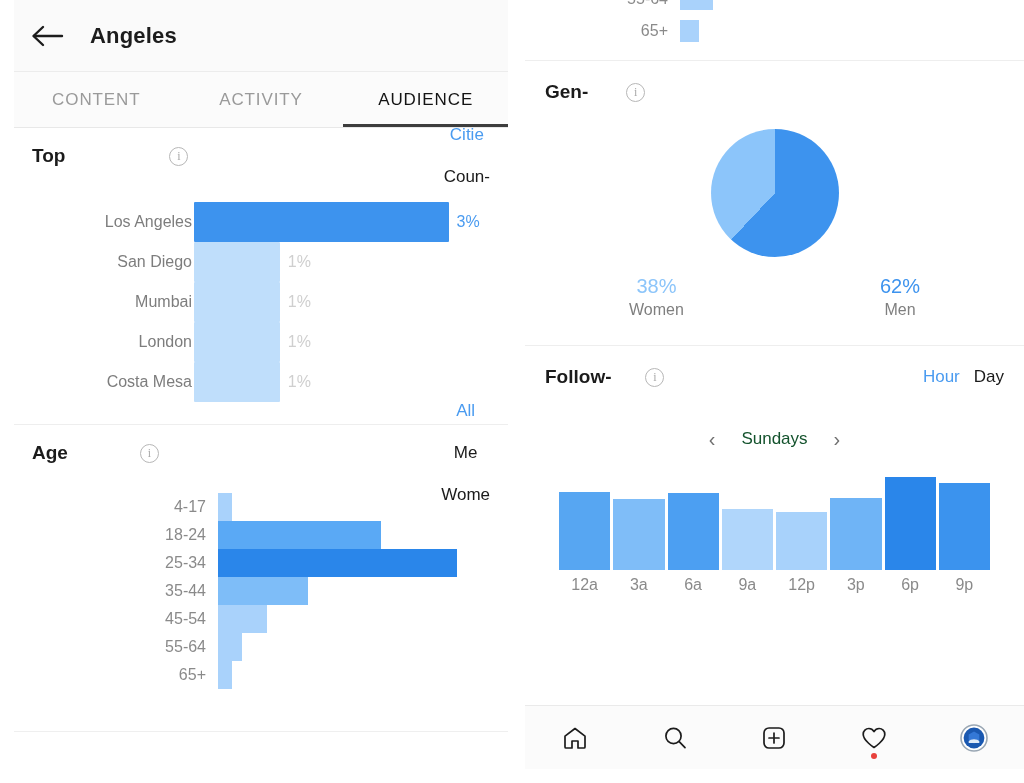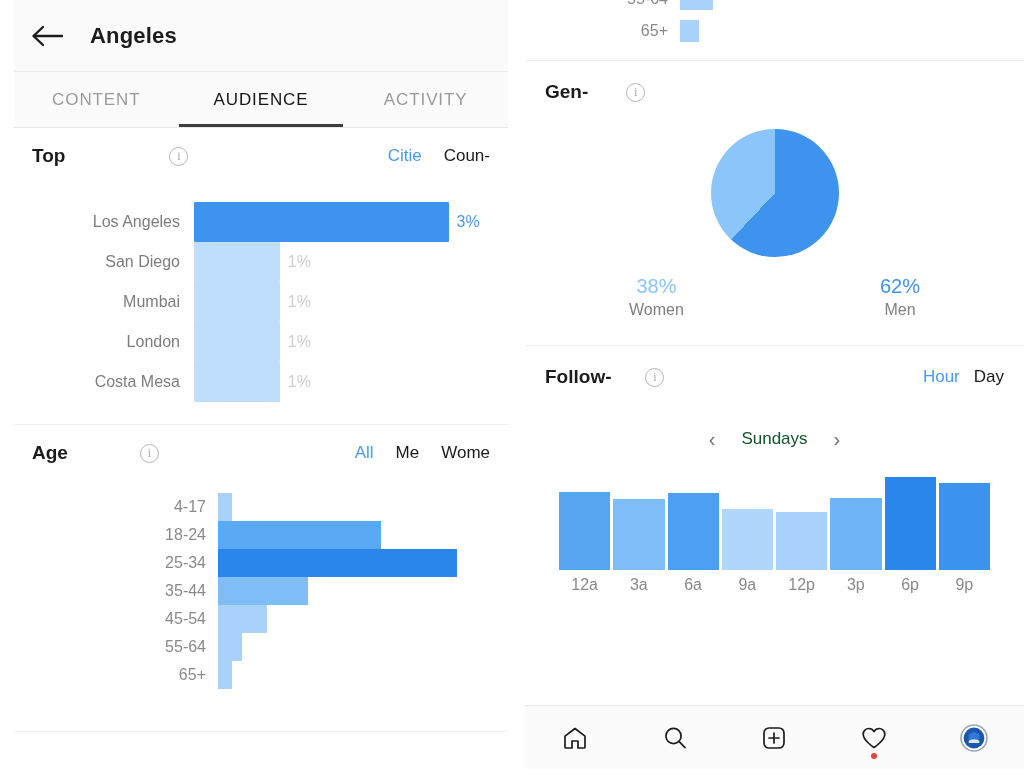--- a/index.html
+++ b/index.html
@@ -44,29 +44,29 @@
   .section-head {
     display: flex; align-items: center; height: 56px; gap: 0;
   }
   .section-title { font-size: 19px; font-weight: bold; color: #1b1b1b; }
   .info-icon {
     width: 19px; height: 19px; border: 1.4px solid #b7b7b7; border-radius: 50%;
     display: inline-flex; align-items: center; justify-content: center;
     font-size: 12px; color: #a9a9a9; margin-left: 104px; font-style: normal;
     line-height: 1; font-family: "Liberation Serif", serif; cursor: pointer;
   }
-  .seg { margin-left: auto; display: flex; align-items: center; gap: 22px; }
+  .seg { margin-left: auto; display: flex; align-items: center; gap: 22px; flex-direction: column; }
   .seg-item { font-size: 17px; color: #1b1b1b; cursor: pointer; white-space: nowrap; }
   .seg-item.active { color: #4a9bf0; }
 
   
   .hbars { padding: 18px 0 22px 0; }
   .hrow { display: flex; align-items: center; height: 40px; }
   .hrow-label {
-    width: 162px; text-align: right; padding-right: 14px;
+    width: 162px; text-align: right; padding-right: 2px;
     font-size: 16px; color: #7d7d7d;
   }
   .hrow-bar-wrap { flex: 1; display: flex; align-items: center; height: 100%; }
   .hbar { height: 100%; border-radius: 1px; }
   .hrow-val { font-size: 16px; margin-left: 8px; }
 
   
   .agebars { padding: 12px 0 18px 0; }
   .agerow { display: flex; align-items: center; height: 28px; }
   .agerow-label {
@@ -142,25 +142,25 @@
           <path d="M13 4 L3.5 13 L13 22" stroke="#1c1c1c" stroke-width="2.4" fill="none" stroke-linecap="round" stroke-linejoin="round"></path>
         </svg>
       </span>
       <span class="app-title">Angeles</span>
     </div>
 
     <div class="tabs">
       <div class="tab">
           <span>CONTENT</span>
         </div>
+      <div class="tab">
+          <span>ACTIVITY</span>
+        </div>
       <div class="tab active">
           <span>AUDIENCE</span>
-        </div>
-      <div class="tab">
-          <span>ACTIVITY</span>
         </div>
     </div>
 
     <div class="section">
       <div class="section-head">
         <span class="section-title">Top</span>
         <span class="info-icon">i</span>
         <span class="seg">
           <span class="seg-item active">Citie</span>
           <span class="seg-item">Coun-</span>

